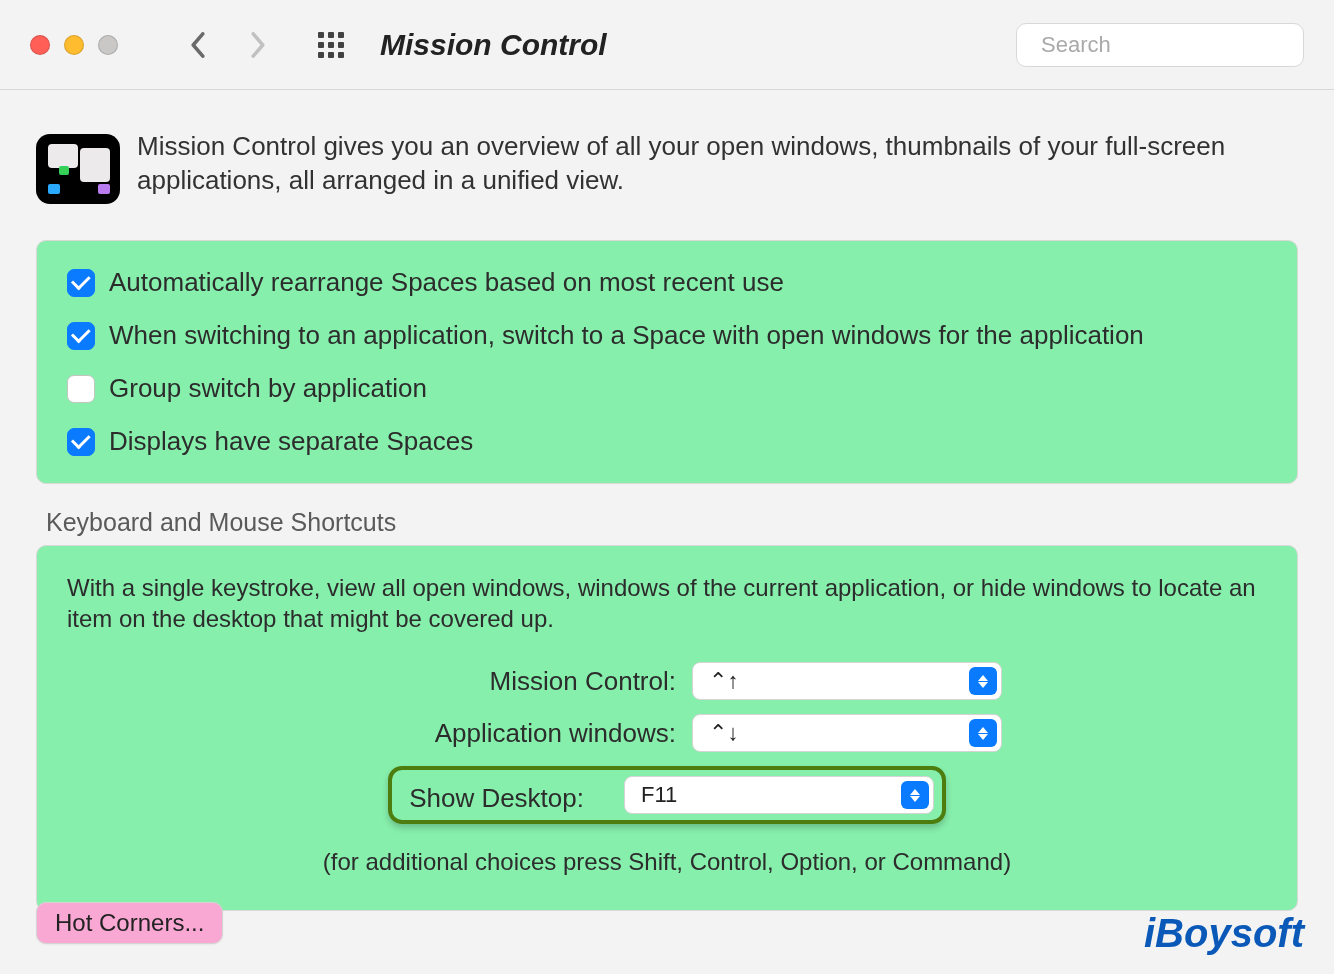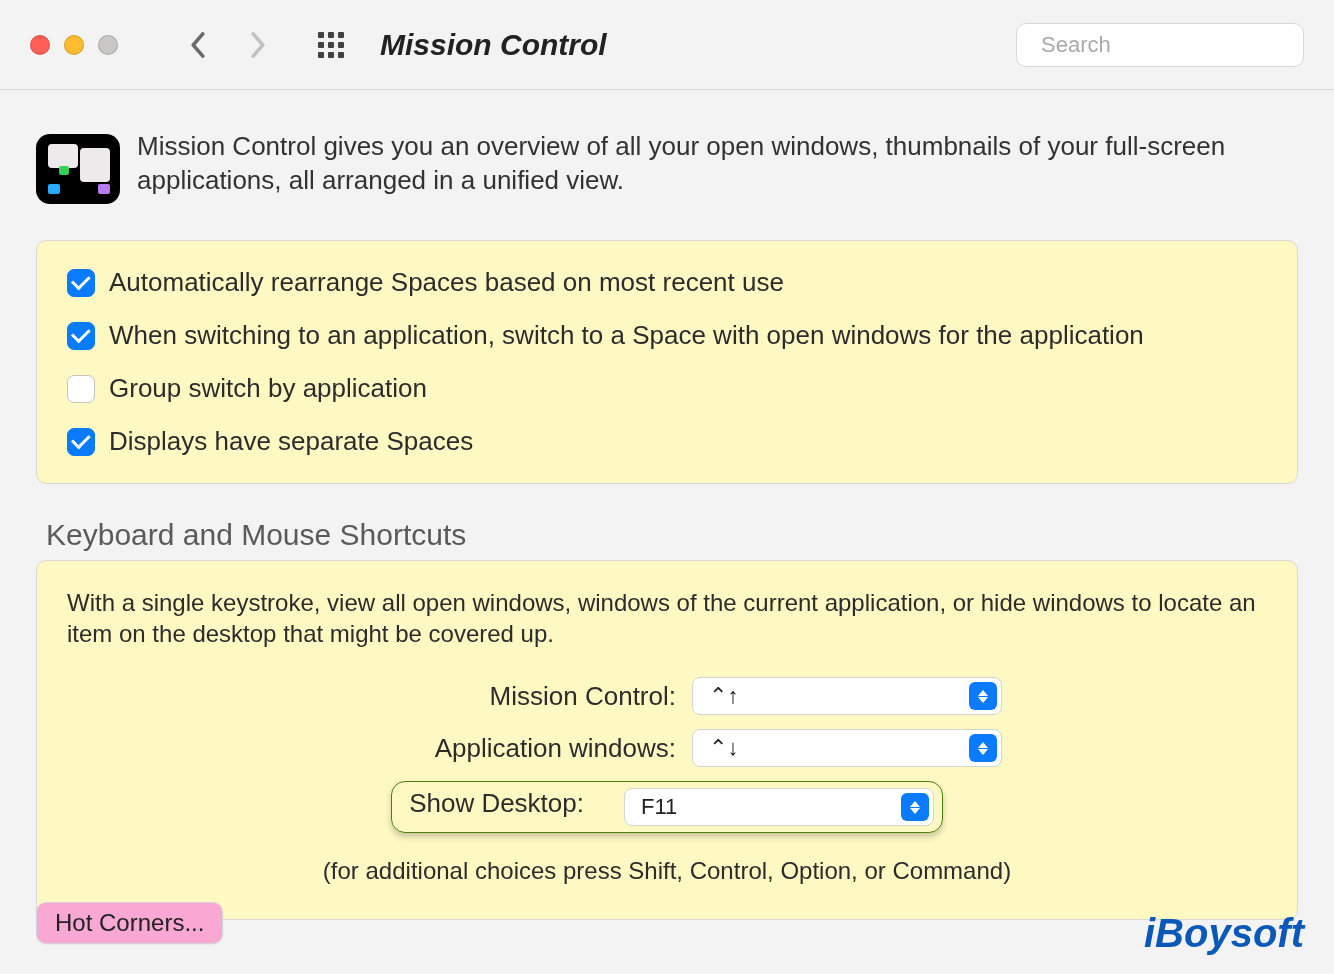--- a/index.html
+++ b/index.html
@@ -55,61 +55,61 @@
     margin-top:4px;
   }
   .app-icon .w1 { position:absolute; width:30px; height:24px; background:#eceaea; border-radius:4px; left:12px; top:10px;}
   .app-icon .w2 { position:absolute; width:30px; height:34px; background:#eceaea; border-radius:4px; left:44px; top:14px;}
   .app-icon .d1 { position:absolute; width:10px; height:9px; background:#34d058; border-radius:2px; left:23px; top:32px;}
   .app-icon .d2 { position:absolute; width:12px; height:10px; background:#2aaaff; border-radius:2px; left:12px; top:50px;}
   .app-icon .d3 { position:absolute; width:12px; height:10px; background:#b97cf0; border-radius:2px; left:62px; top:50px;}
   .intro-text { font-size:26px; line-height:1.3; color:#323232; }
 
   .panel {
-    background:#fef9c3;
+    background:#86efac;
     border:1px solid #d9d8d7;
     border-radius:10px;
     padding: 26px 30px;
-    margin-bottom: 34px;
+    margin-bottom: 24px;
   }
 
   .chk-row { display:flex; align-items:center; gap:14px; font-size:26px; color:#2c2c2c; margin-bottom:22px; }
   .chk-row:last-child { margin-bottom:0; }
   .chk {
     width:28px; height:28px; border-radius:7px; background:#fff; border:1px solid #c5c4c3;
     display:flex; align-items:center; justify-content:center; flex-shrink:0;
   }
   .chk.checked { background:#0a7aff; border-color:#0a7aff; }
   .chk.checked::after {
     content:""; display:block; width:14px; height:8px; border-left:3px solid #fff; border-bottom:3px solid #fff;
     transform: rotate(-45deg) translate(1px,-2px);
   }
 
-  .section-label { font-size:30px; color:#5a5a5a; margin: 0 0 8px 10px; }
+  .section-label { font-size:25px; color:#5a5a5a; margin: 0 0 8px 10px; }
 
   .shortcuts-desc { font-size:24px; color:#2c2c2c; line-height:1.3; margin-bottom: 28px; }
 
   .shortcut-row { display:flex; align-items:center; justify-content:center; margin-bottom:14px; position:relative; }
   .shortcut-label { width: 360px; text-align:right; font-size:26px; color:#2c2c2c; padding-right:16px; }
   .select {
     width: 310px; height: 38px; background:#fff; border:1px solid #d5d4d3; border-radius:8px;
     display:flex; align-items:center; justify-content:space-between; padding:0 4px 0 16px;
     font-size:22px; color:#222;
   }
   .select .arrows {
     width:28px; height:28px; background:#0a7aff; border-radius:6px;
     display:flex; flex-direction:column; align-items:center; justify-content:center;
     gap:1px;
   }
   .select .arrows::before { content:""; width:0; height:0; border-left:5px solid transparent; border-right:5px solid transparent; border-bottom:6px solid #fff; }
   .select .arrows::after  { content:""; width:0; height:0; border-left:5px solid transparent; border-right:5px solid transparent; border-top:6px solid #fff; }
 
   .highlight-box {
-    border:1px solid #4d7c0f; border-radius:14px; padding:6px 8px;
-    display:flex; align-items:flex-start;
+    border:4px solid #4d7c0f; border-radius:14px; padding:6px 8px;
+    display:flex; align-items:flex-end;
     box-shadow: 0 4px 6px rgba(0,0,0,0.2);
     gap: 24px;
   }
 
   .footnote { text-align:center; font-size:24px; color:#2c2c2c; margin-top:24px; }
 
   .hot-corners-btn {
     position:absolute; left:36px; bottom:30px;
     background:#f9a8d4; border:1px solid #d5d4d3; border-radius:10px;
     padding: 6px 18px; font-size:24px; color:#222;

